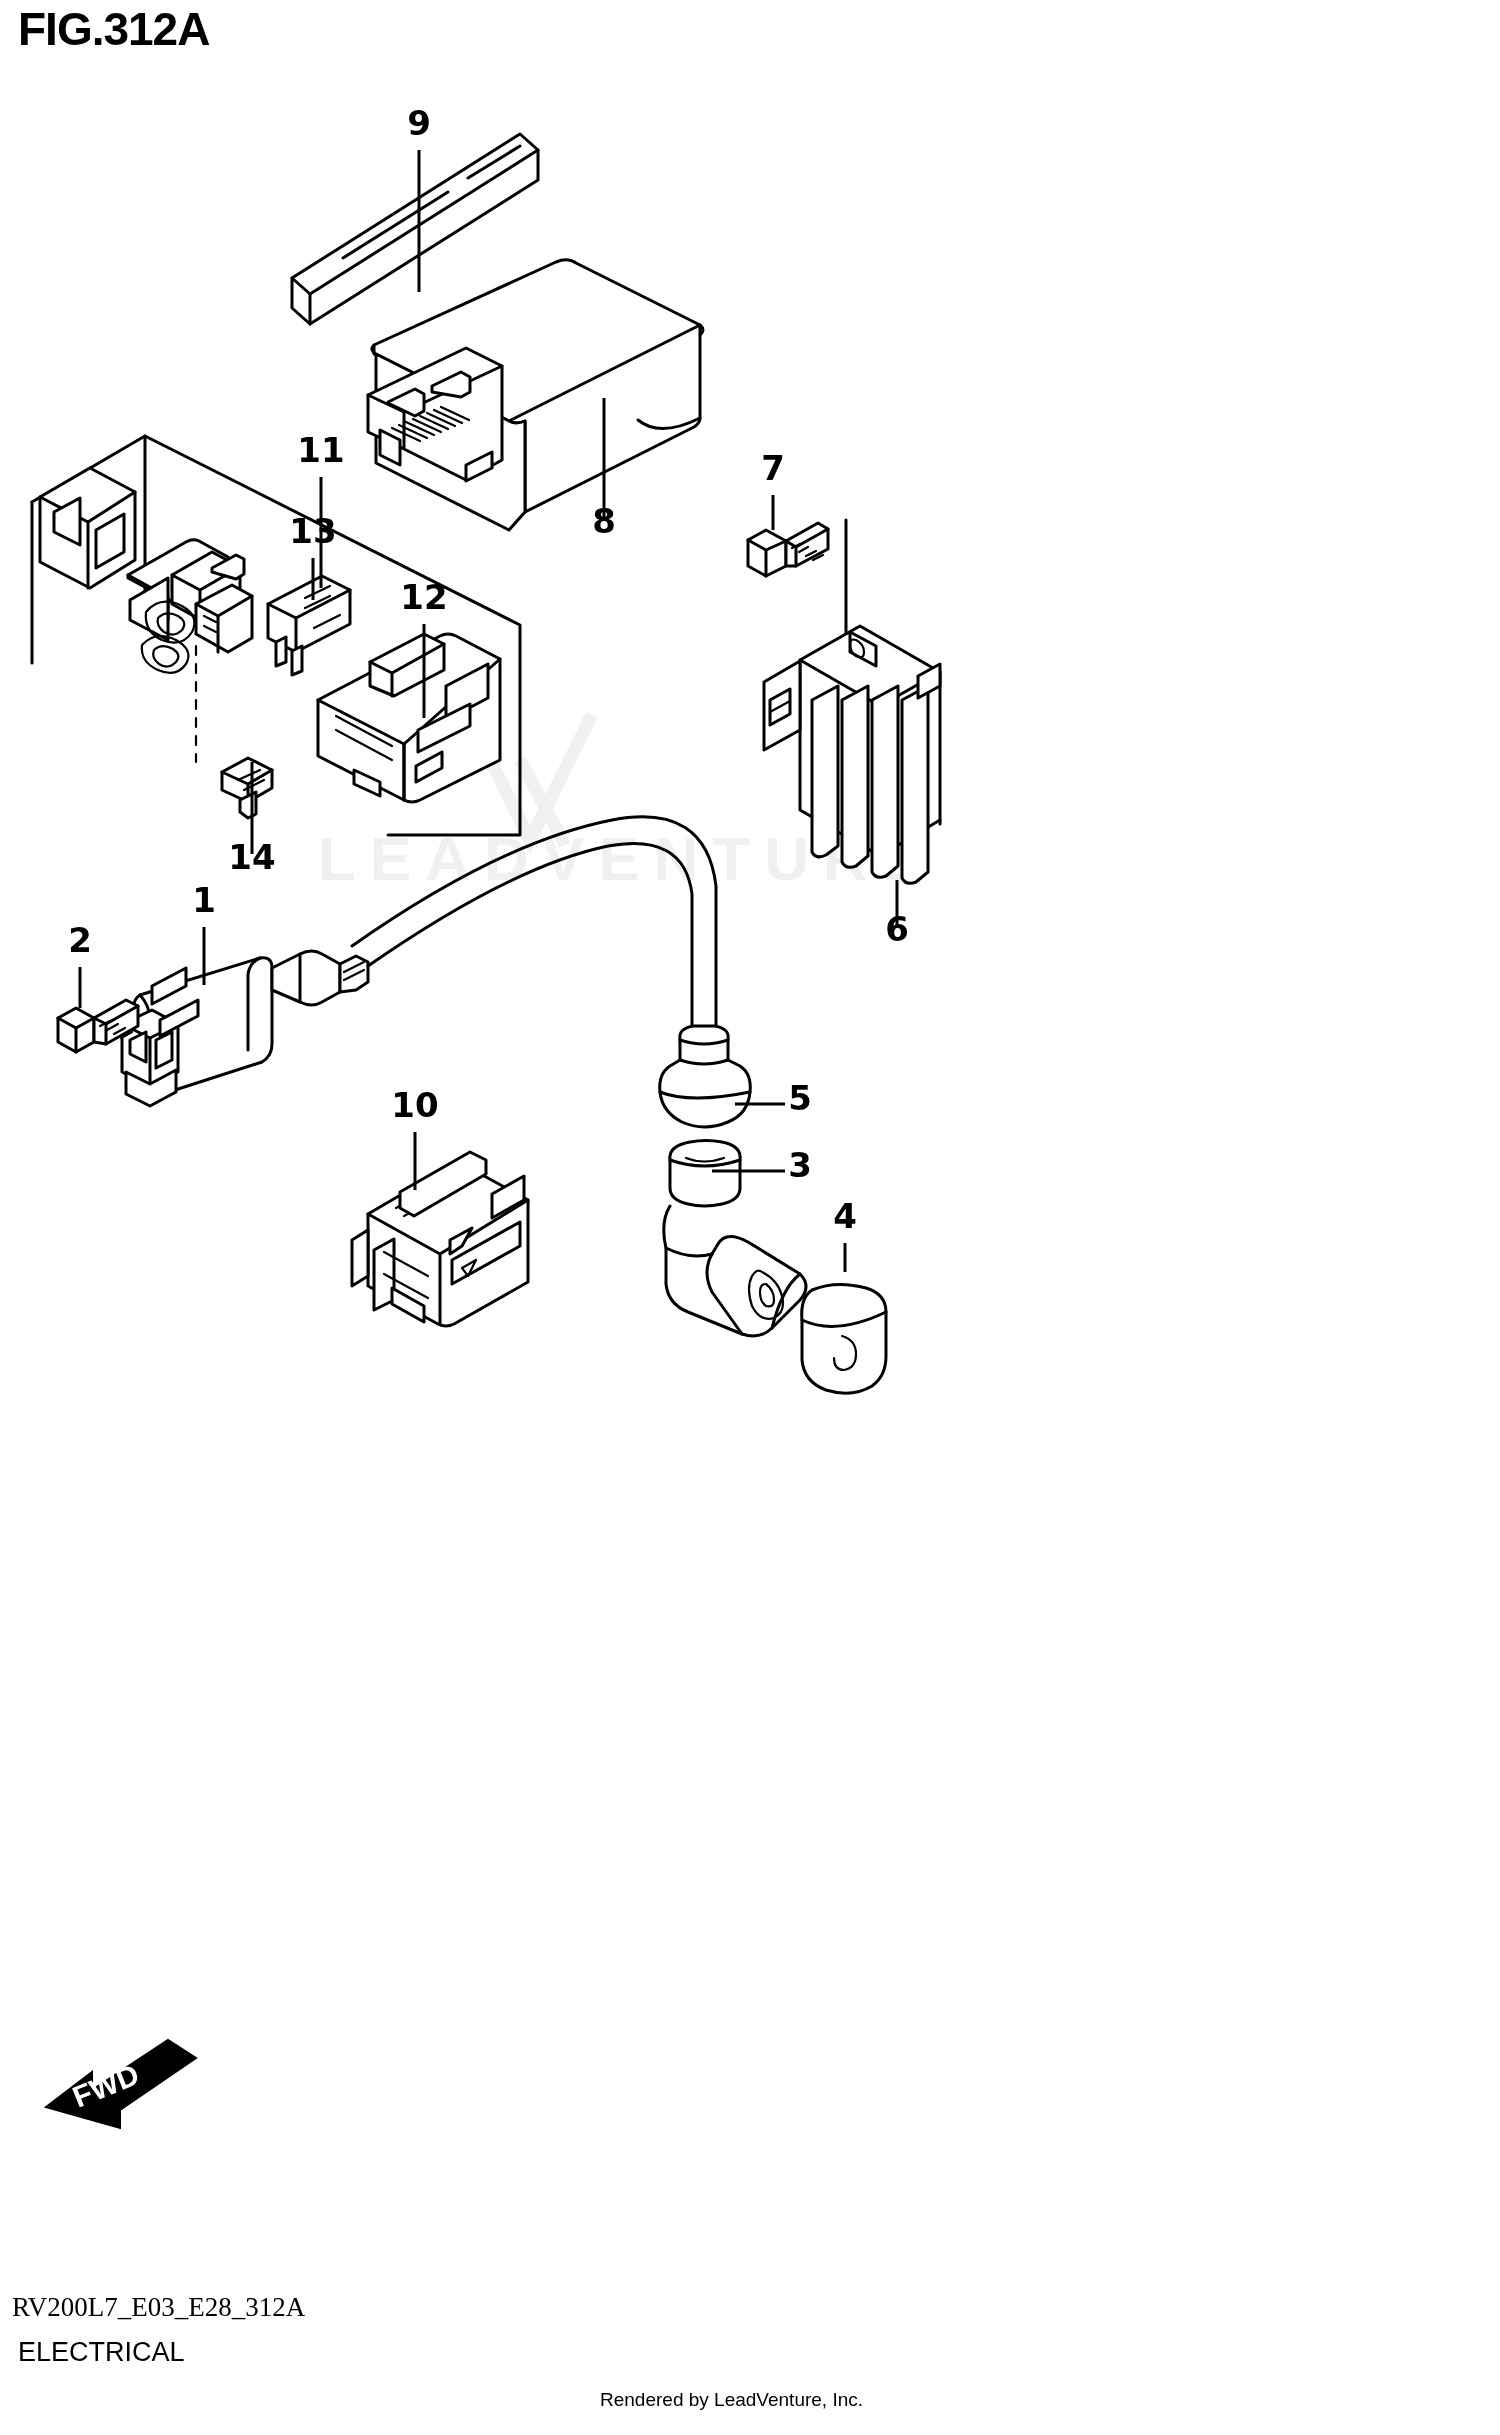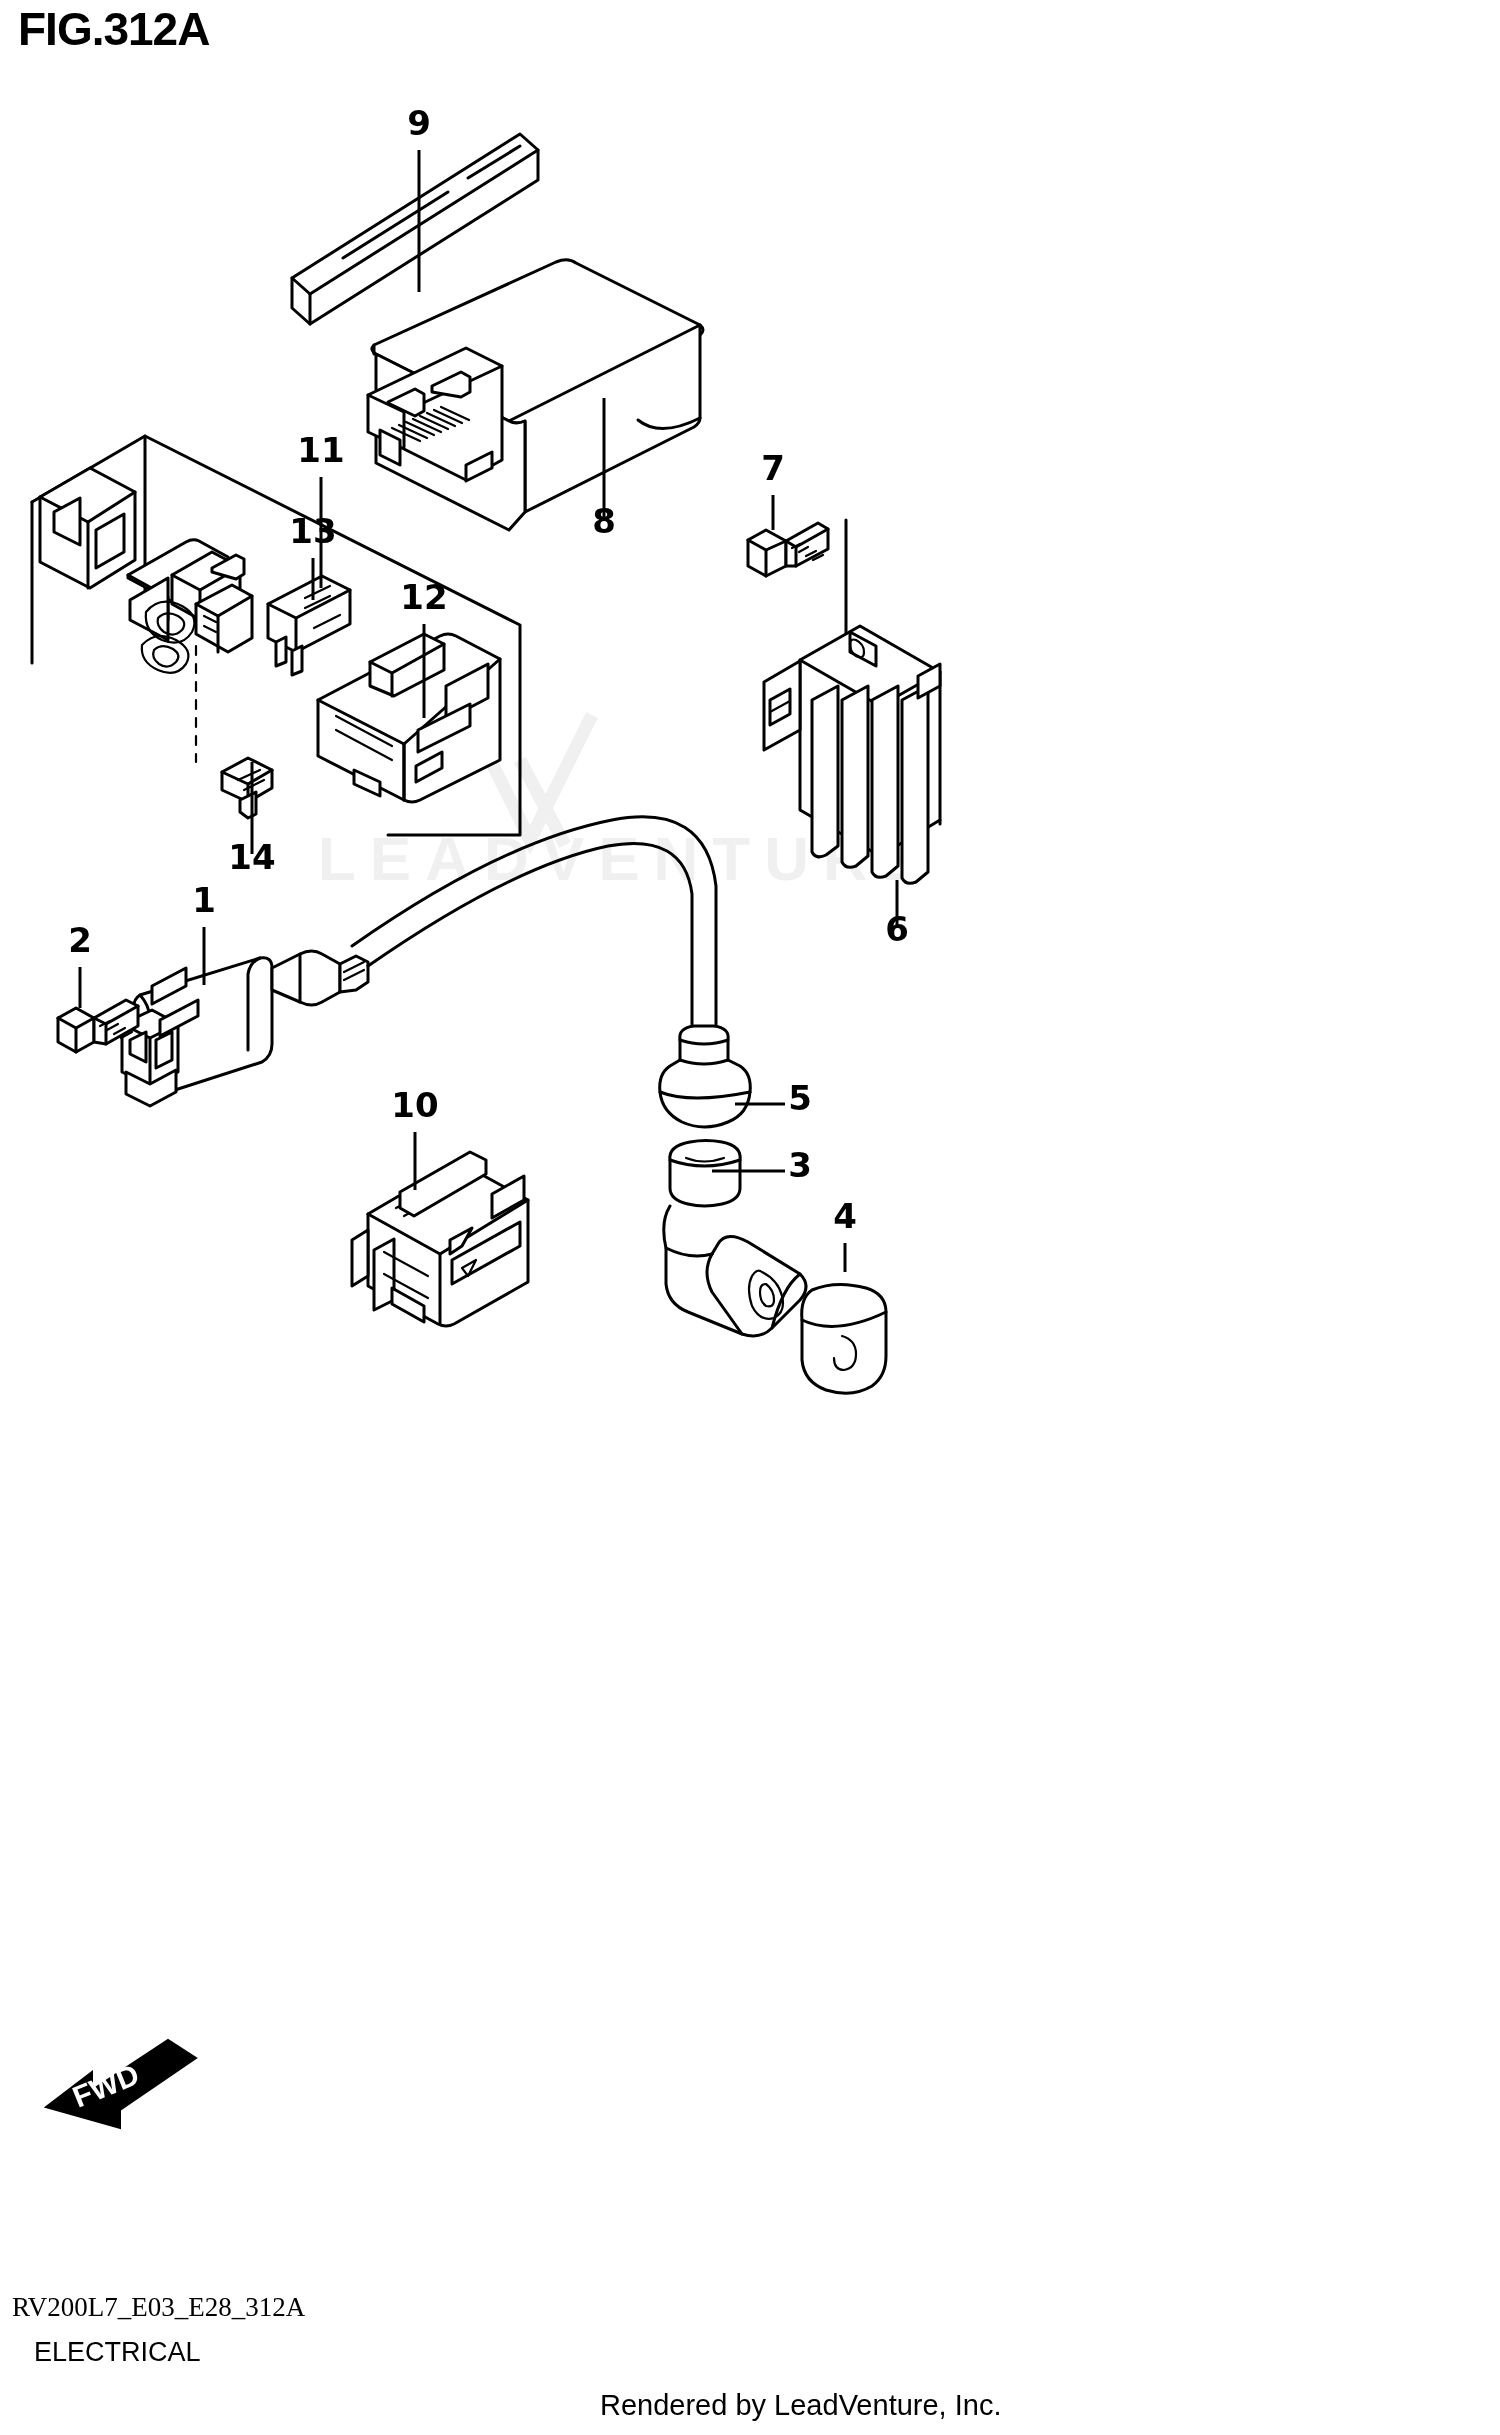--- a/index.html
+++ b/index.html
@@ -4,22 +4,22 @@
 <style>
   html,body{margin:0;padding:0;background:#ffffff;}
   body{width:1500px;height:2435px;position:relative;
        font-family:"Liberation Sans",sans-serif;color:#000;overflow:hidden;}
   #fig-title{position:absolute;left:18px;top:2px;font-size:46px;font-weight:bold;
              letter-spacing:-1px;font-family:Liberation Sans, sans-serif;}
   #diagram-canvas{position:absolute;left:0;top:0;width:1500px;height:2435px;}
   #footer-code{position:absolute;left:12px;top:2292px;font-size:27px;
                font-family:Liberation Serif, serif;letter-spacing:0px;}
   #footer-section{position:absolute;left:18px;top:2337px;font-size:27px;
-                  font-family:"Liberation Sans",sans-serif;margin-left:16px;}
-  #footer-credit{position:absolute;left:600px;top:2389px;font-size:29px;
+                  font-family:"Liberation Sans",sans-serif;}
+  #footer-credit{position:absolute;left:600px;top:2389px;font-size:19px;
                  font-family:"Liberation Sans",sans-serif;}
 </style>
 </head>
 <body>
 
 <div id="fig-title">FIG.312A</div>
 
 <svg id="diagram-canvas" viewBox="0 0 1500 2435">
   <defs>
     <style>

